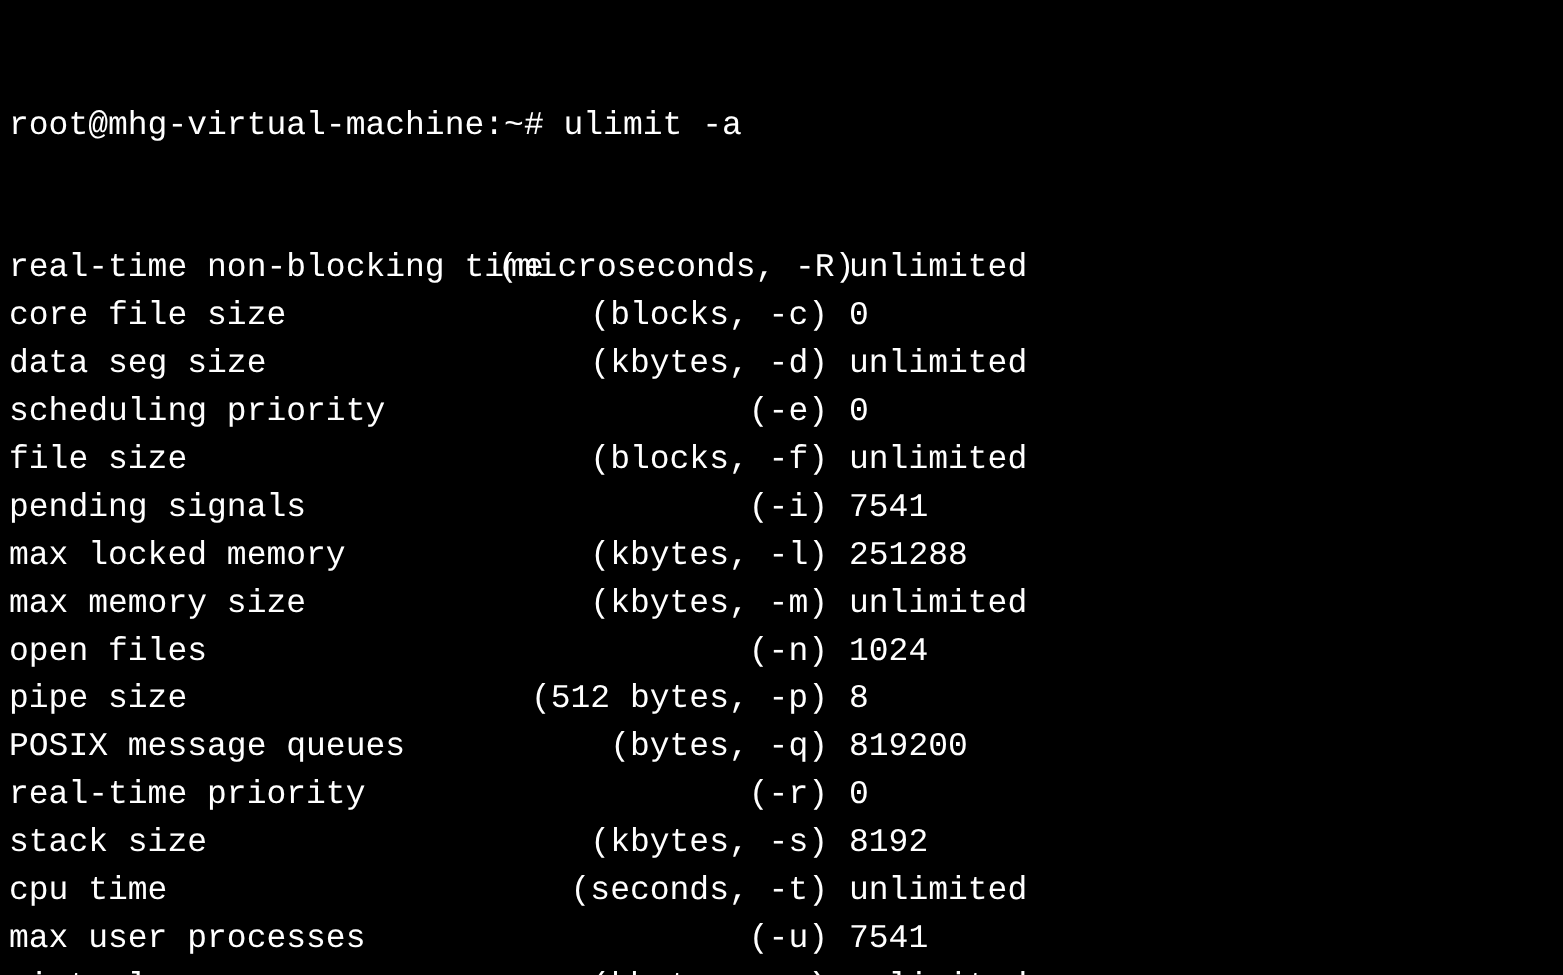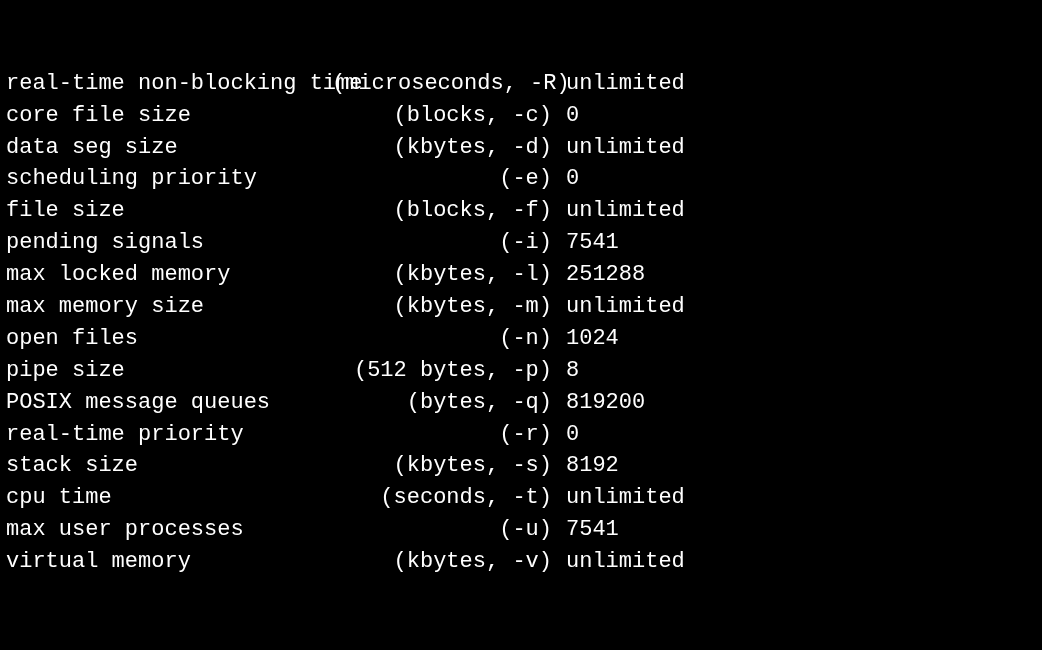--- a/index.html
+++ b/index.html
@@ -37,14 +37,15 @@
       text-align: right;
     }
     .limit-value {
       padding-left: 14px;
     }
   </style>
 </head>
 <body>
 
 <div class="terminal">
+  <div class="prompt-line"><span>root@mhg-virtual-machine:~# </span><span>ulimit -a</span></div>
   <div id="limits-container"><div class="limit-row"><span class="limit-name">real-time non-blocking time</span><span class="limit-unit">(microseconds, -R)</span><span class="limit-value">unlimited</span></div><div class="limit-row"><span class="limit-name">core file size</span><span class="limit-unit">(blocks, -c)</span><span class="limit-value">0</span></div><div class="limit-row"><span class="limit-name">data seg size</span><span class="limit-unit">(kbytes, -d)</span><span class="limit-value">unlimited</span></div><div class="limit-row"><span class="limit-name">scheduling priority</span><span class="limit-unit">(-e)</span><span class="limit-value">0</span></div><div class="limit-row"><span class="limit-name">file size</span><span class="limit-unit">(blocks, -f)</span><span class="limit-value">unlimited</span></div><div class="limit-row"><span class="limit-name">pending signals</span><span class="limit-unit">(-i)</span><span class="limit-value">7541</span></div><div class="limit-row"><span class="limit-name">max locked memory</span><span class="limit-unit">(kbytes, -l)</span><span class="limit-value">251288</span></div><div class="limit-row"><span class="limit-name">max memory size</span><span class="limit-unit">(kbytes, -m)</span><span class="limit-value">unlimited</span></div><div class="limit-row"><span class="limit-name">open files</span><span class="limit-unit">(-n)</span><span class="limit-value">1024</span></div><div class="limit-row"><span class="limit-name">pipe size</span><span class="limit-unit">(512 bytes, -p)</span><span class="limit-value">8</span></div><div class="limit-row"><span class="limit-name">POSIX message queues</span><span class="limit-unit">(bytes, -q)</span><span class="limit-value">819200</span></div><div class="limit-row"><span class="limit-name">real-time priority</span><span class="limit-unit">(-r)</span><span class="limit-value">0</span></div><div class="limit-row"><span class="limit-name">stack size</span><span class="limit-unit">(kbytes, -s)</span><span class="limit-value">8192</span></div><div class="limit-row"><span class="limit-name">cpu time</span><span class="limit-unit">(seconds, -t)</span><span class="limit-value">unlimited</span></div><div class="limit-row"><span class="limit-name">max user processes</span><span class="limit-unit">(-u)</span><span class="limit-value">7541</span></div><div class="limit-row"><span class="limit-name">virtual memory</span><span class="limit-unit">(kbytes, -v)</span><span class="limit-value">unlimited</span></div></div>
 </div>
 
 </body></html>

